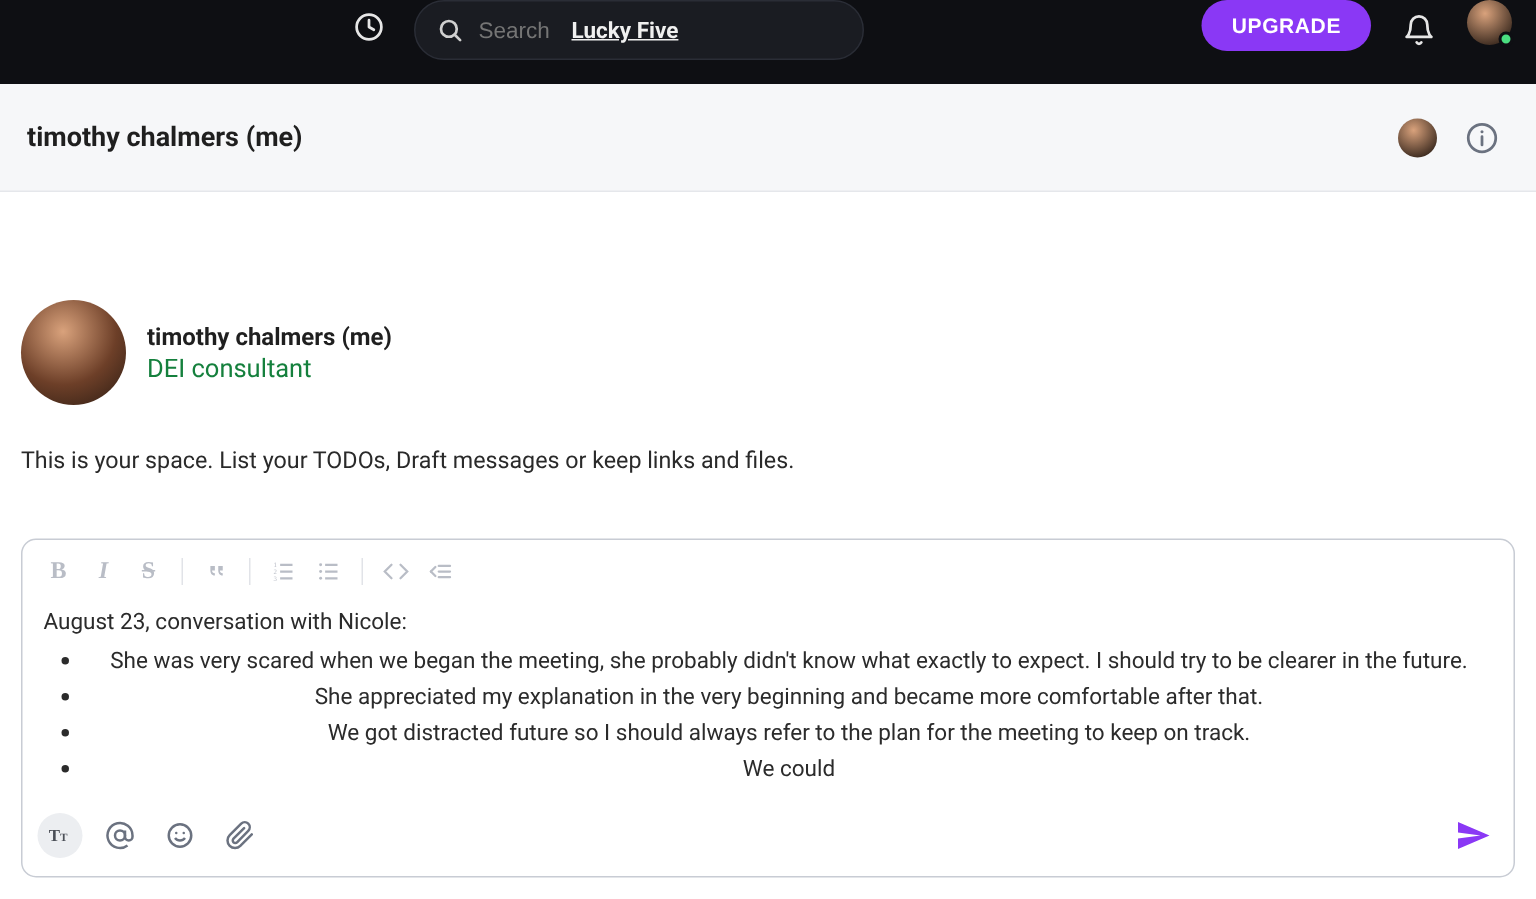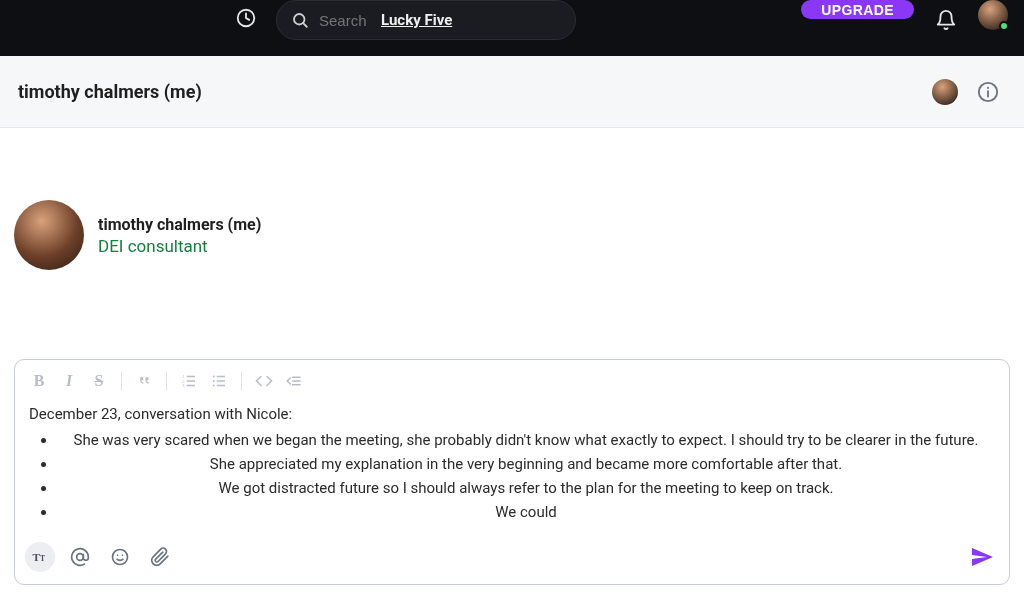--- a/index.html
+++ b/index.html
@@ -55,21 +55,21 @@
     font-weight: 700;
     font-size: 15px;
     text-decoration: underline;
   }
   .topbar-flex { flex: 1; }
   .upgrade-btn {
     background: #8a38f5;
     color: #ffffff;
     border: none;
     border-radius: 20px;
-    height: 19px;
+    height: 34px;
     padding: 0 20px;
     font-size: 14px;
     font-weight: 600;
     letter-spacing: 0.4px;
     cursor: pointer;
   }
   .bell-btn {
     width: 40px; height: 40px;
     display: flex; align-items: center; justify-content: center;
     color: #e6e6e6;
@@ -264,20 +264,21 @@
 </div>
 
 <div class="main">
   <div class="profile-row">
     <div class="big-avatar"></div>
     <div>
       <div class="profile-name">timothy chalmers (me)</div>
       <div class="profile-role">DEI consultant</div>
     </div>
   </div>
+  <div class="space-desc">This is your space. List your TODOs, Draft messages or keep links and files.</div>
 </div>
 
 <div class="composer-wrap">
   <div class="composer">
 
     <div class="fmt-toolbar">
       <div class="fmt-btn" style="font-weight:800;">B</div>
       <div class="fmt-btn" style="font-style:italic;font-weight:700;">I</div>
       <div class="fmt-btn" style="text-decoration:line-through;font-weight:700;">S</div>
       <div class="fmt-divider"></div>
@@ -319,21 +320,21 @@
             <line x1="7" y1="8" x2="3" y2="12"></line>
             <line x1="3" y1="12" x2="7" y2="16"></line>
             <line x1="10" y1="7" x2="20" y2="7"></line>
             <line x1="10" y1="12" x2="20" y2="12"></line>
             <line x1="10" y1="17" x2="20" y2="17"></line>
           </svg>
       </div>
     </div>
 
     <div class="editor">
-      <div>December 23, conversation with Nicole:</div>
+      <div>August 23, conversation with Nicole:</div>
       <ul id="bullet-list">
           <li>She was very scared when we began the meeting, she probably didn't know what exactly to expect. I should try to be clearer in the future.</li>
           <li>She appreciated my explanation in the very beginning and became more comfortable after that.</li>
           <li>We got distracted future so I should always refer to the plan for the meeting to keep on track.</li>
           <li>We could</li>
         </ul>
     </div>
 
     <div class="composer-footer">
       <div class="footer-btn active">

